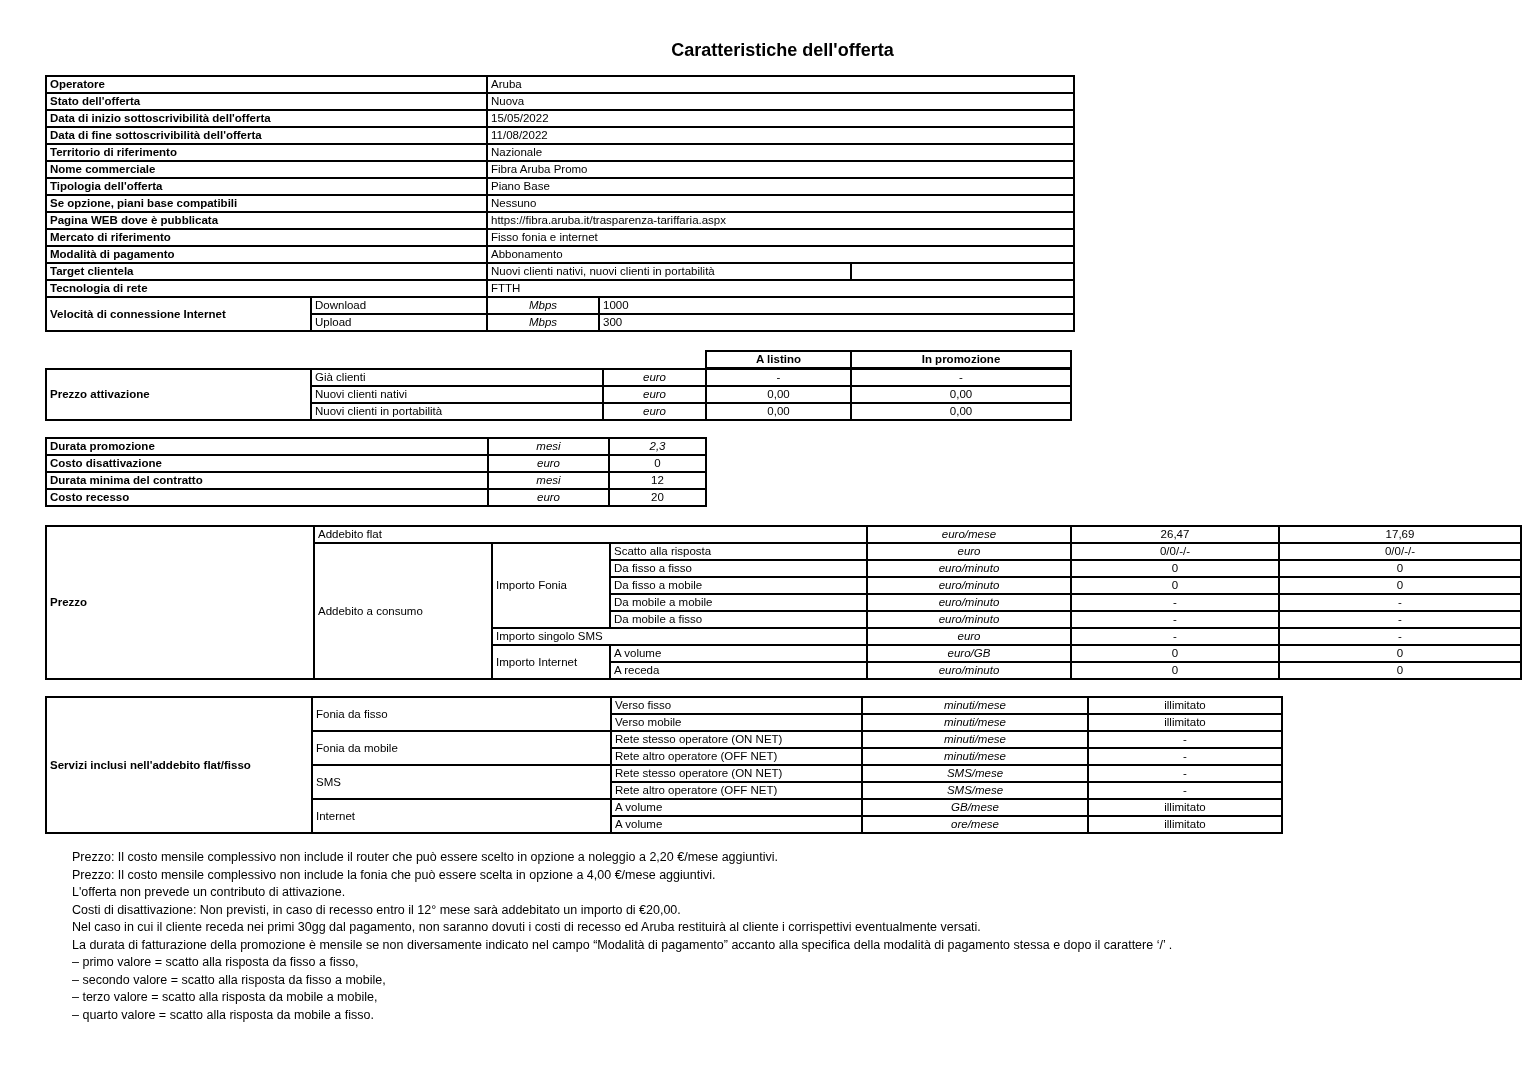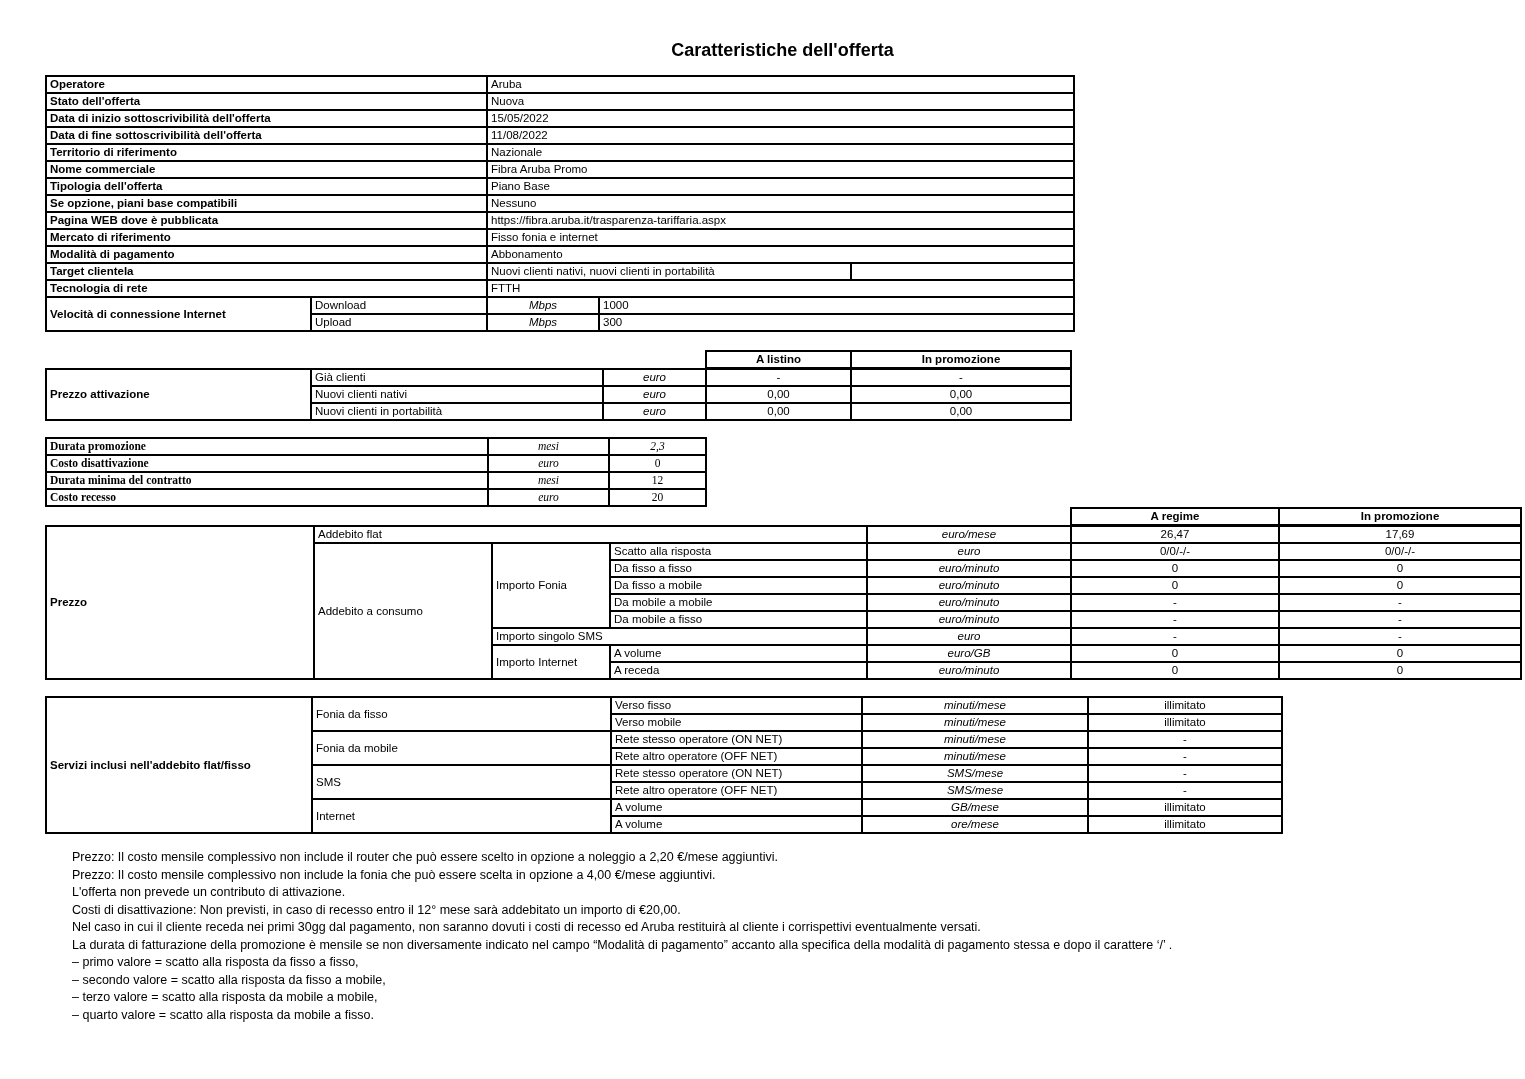--- a/index.html
+++ b/index.html
@@ -19,21 +19,21 @@
     vertical-align:middle; white-space:nowrap; overflow:hidden; color:#000;
   }
   .hd td { font-weight:bold; text-align:center; }
   .b { font-weight:bold; }
   .i { font-style:italic;margin-left:38px; }
   .c { text-align:center; }
   
   #t-info     { left:45px;   top:75px;  }
   #t-att-head { left:705px;  top:350px;border-radius:9px; }
   #t-att      { left:45px;   top:368px; }
-  #t-dur      { left:45px;   top:437px;font-family:Liberation Serif, serif; }
+  #t-dur      { left:45px;   top:437px; }
   #t-prz-head { left:1070px; top:507px; }
   #t-prz      { left:45px;   top:525px; }
   #t-srv      { left:45px;   top:696px; }
   #notes {
     position:absolute; left:48px; top:849px; width:1470px;
     font-size:12.5px; line-height:17.5px;margin-left:24px;
   }
   .note { height:17.5px; white-space:nowrap; }
 </style>
 </head>
@@ -186,32 +186,20 @@
           <td class="c">12</td>
         </tr>
     <tr>
           <td class="b">Costo recesso</td>
           <td class="i c">euro</td>
           <td class="c">20</td>
         </tr>
   </tbody>
     </table>
 
-  <table id="t-prz-head" class="hd">
-    <colgroup>
-        <col style="width:208px">
-        <col style="width:242px">
-      </colgroup>
-    <tbody>
-        <tr>
-      <td>A regime</td>
-      <td>In promozione</td>
-    </tr>
-  </tbody>
-    </table>
 
   <table id="t-prz">
     <colgroup>
         <col style="width:268px">
         <col style="width:178px">
         <col style="width:118px">
         <col style="width:257px">
         <col style="width:204px">
         <col style="width:208px">
         <col style="width:242px">

